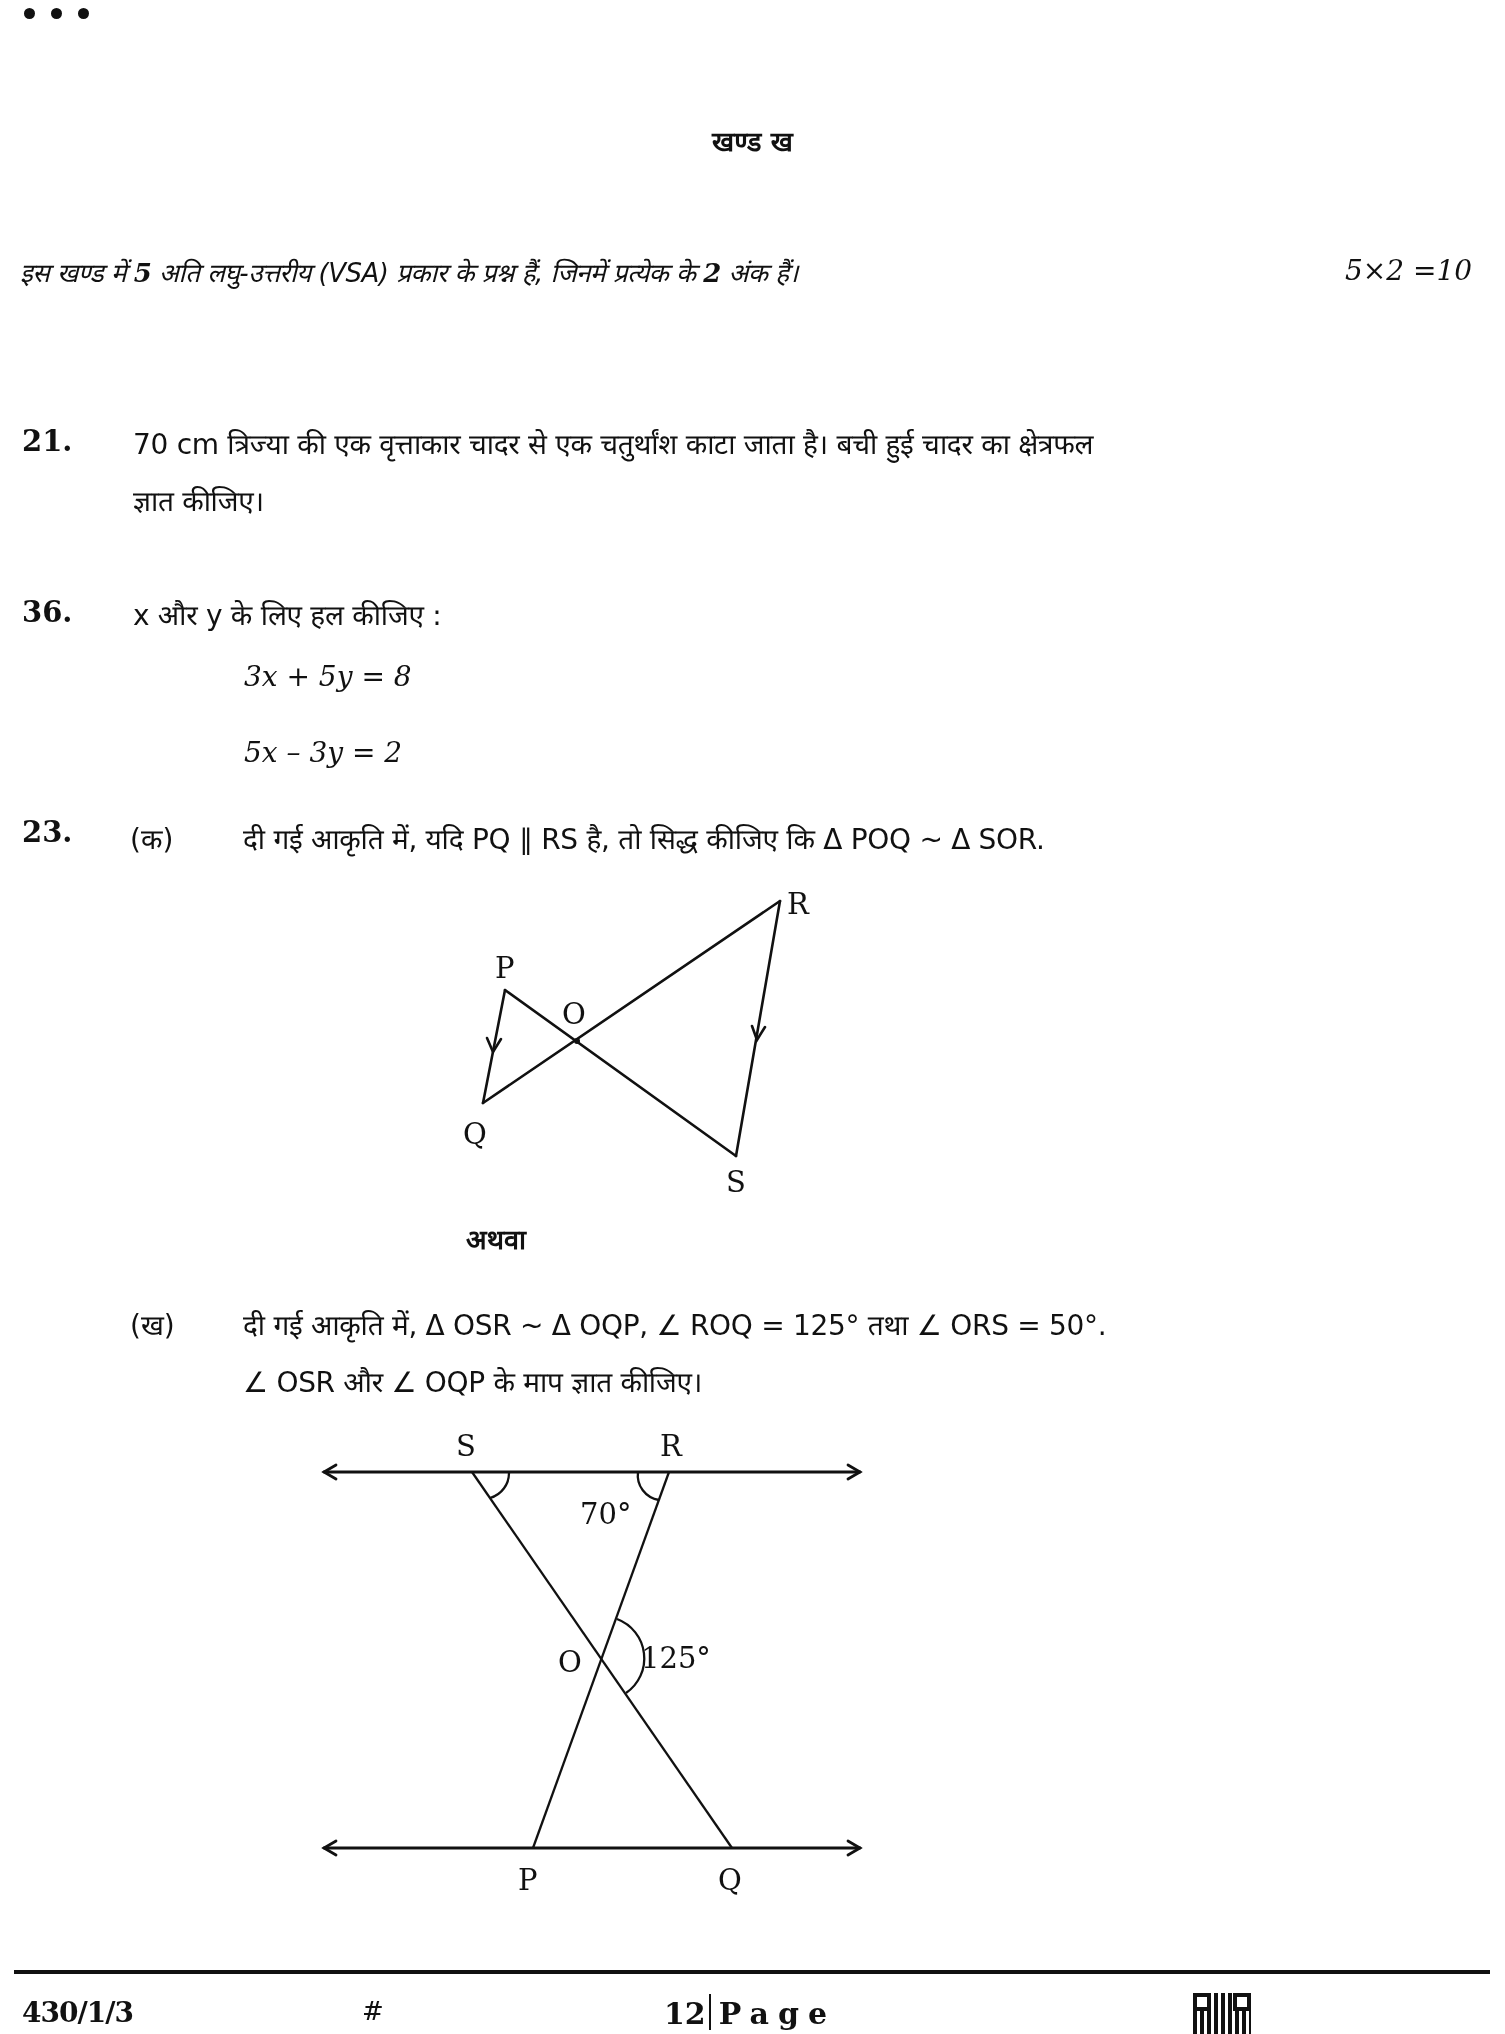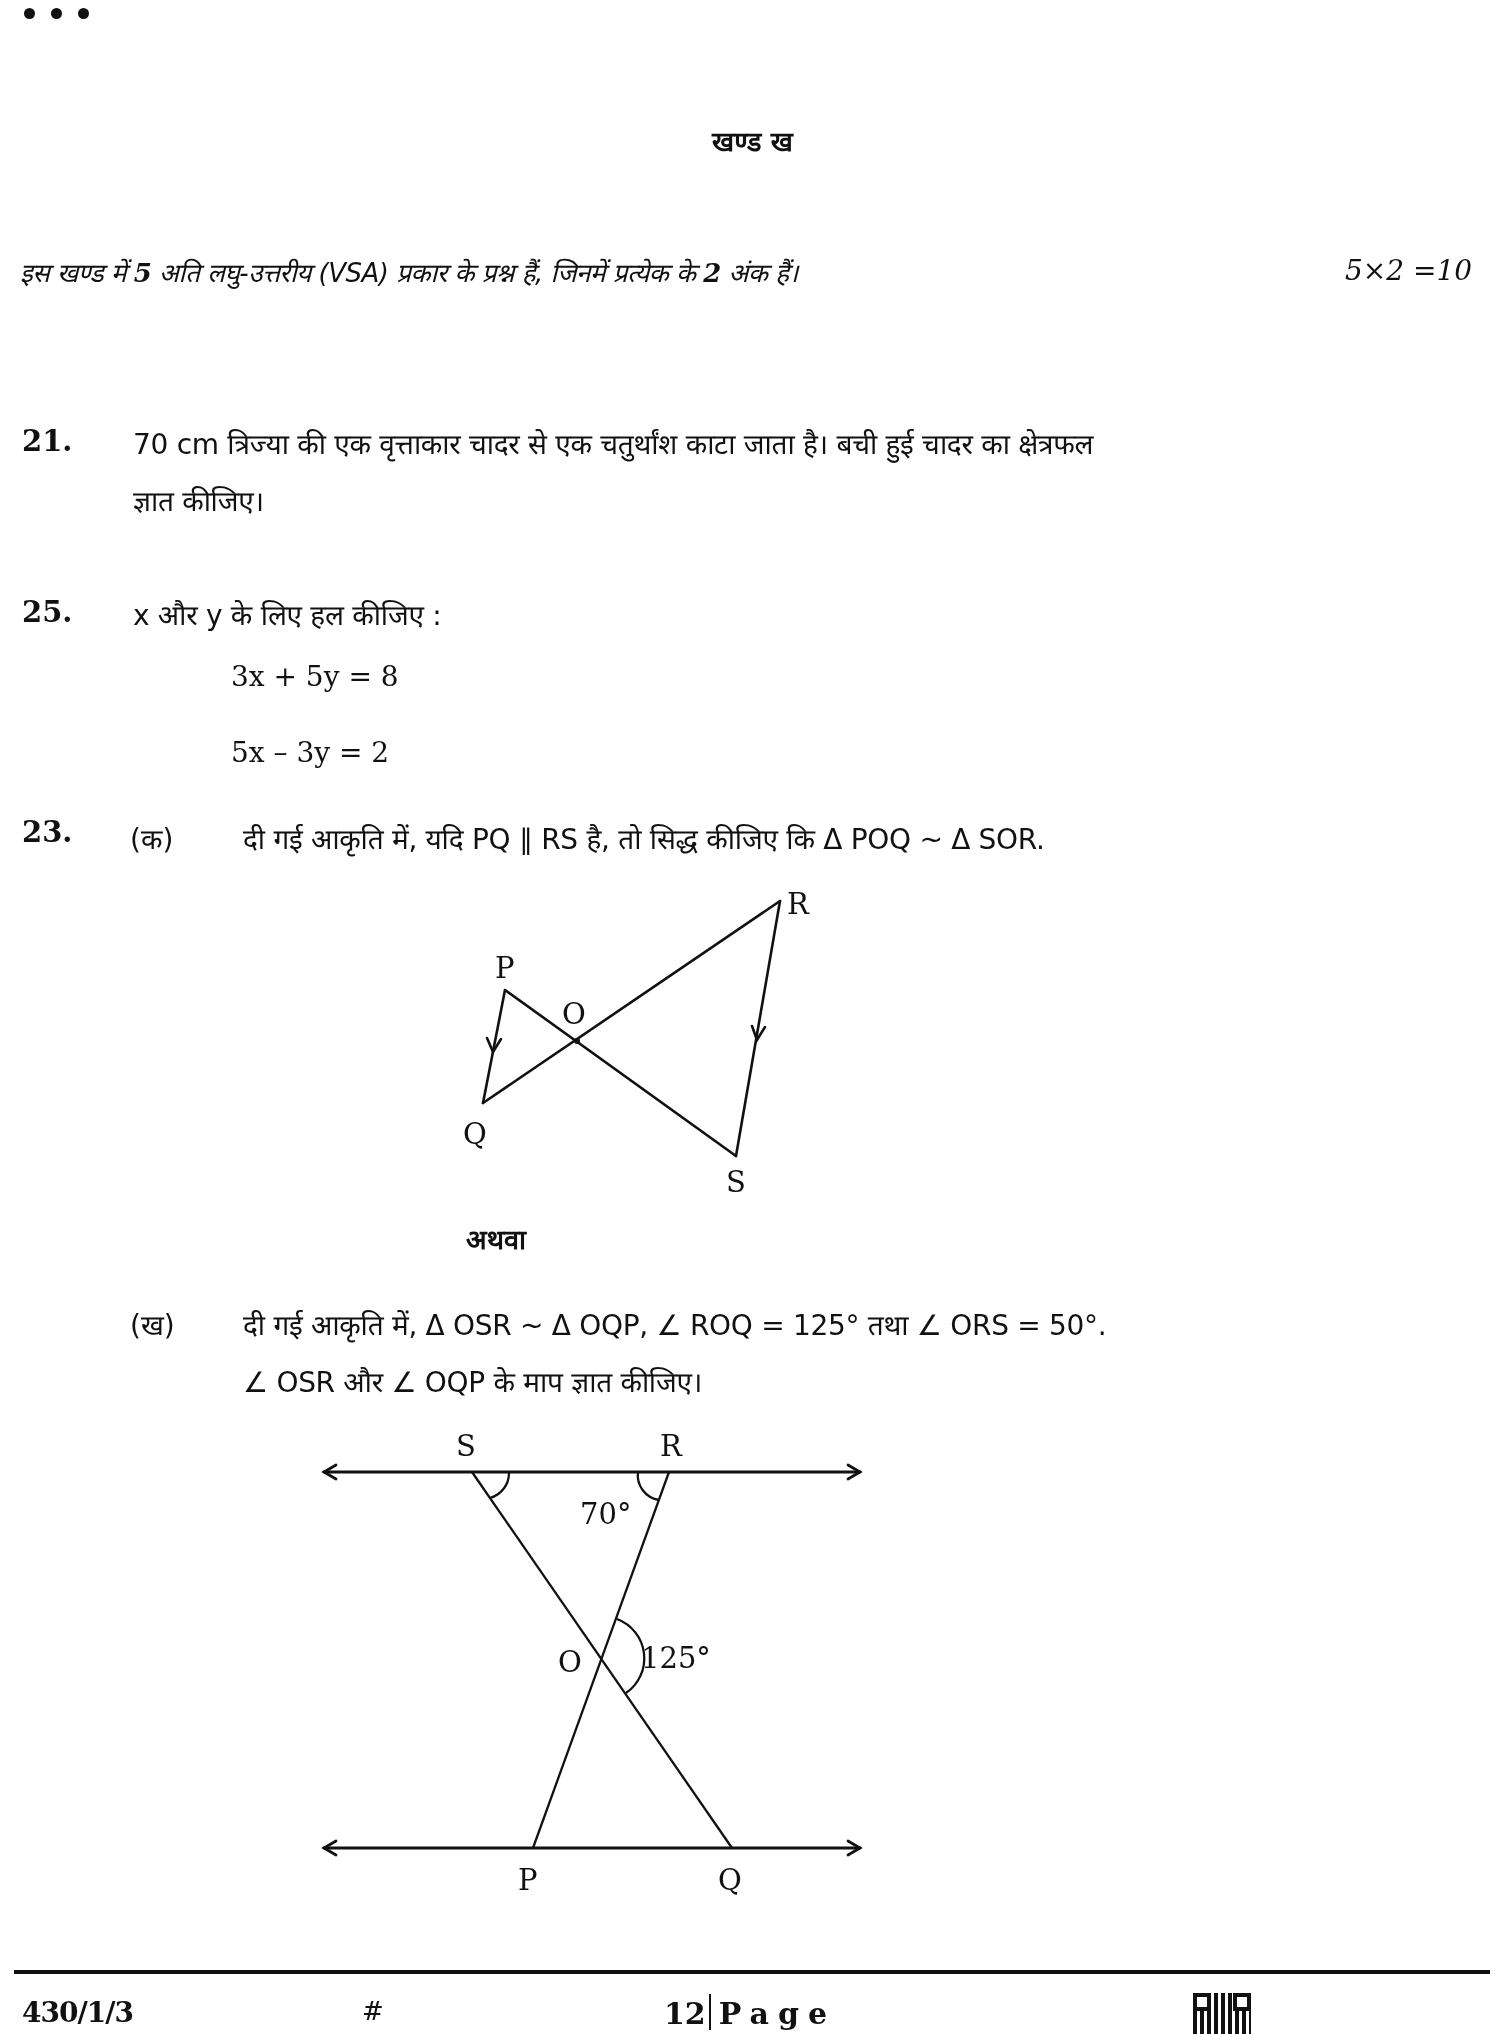--- a/index.html
+++ b/index.html
@@ -21,21 +21,21 @@
   }
   .instr b { font-family: "DejaVu Serif", serif; }
   .marks {
     left: 1345px; top: 254px; font-style: italic; font-size: 28px;
     font-family: "DejaVu Serif", serif;
   }
   .qnum { font-weight: bold; font-size: 29px; left: 22px; }
   .qtext {
     font-family: "DejaVu Sans", sans-serif; font-size: 28px; letter-spacing: -0.3px;
   }
-  .eq { font-size: 28px; left: 231px; }
+  .eq { font-size: 28px; left: 244px; font-style: italic; }
   .sub { font-family: "DejaVu Sans", sans-serif; font-size: 28px; left: 130px; }
   .or-label {
     left: 466px; top: 1220px; font-family: "DejaVu Sans", sans-serif;
     font-weight: bold; font-size: 27px;
   }
   svg.fig { position: absolute; left: 0; top: 0; overflow: visible; }
   .flabel { font-family: "DejaVu Serif", "Liberation Serif", serif; font-size: 29px; fill: #111; }
   .footer-rule { position: absolute; left: 14px; top: 1970px; width: 1476px; height: 4px; background: #111; }
   .footer-code { left: 22px; top: 1996px; font-weight: bold; font-size: 28px; letter-spacing: -1px; }
   .footer-hash { left: 362px; top: 1996px; font-size: 26px; }
@@ -65,21 +65,21 @@
 
 <div class="abs section-title">खण्ड ख</div>
 
 <div class="abs instr"><span>इस खण्ड में </span><b>5</b><span> अति लघु-उत्तरीय (VSA) प्रकार के प्रश्न हैं, जिनमें प्रत्येक के </span><b>2</b><span> अंक हैं।</span></div>
 <div class="abs marks">5×2 =10</div>
 
 <div class="abs qnum" style="top:424px;">21.</div>
 <div class="abs qtext" style="left:133px; top:424px;">70 cm त्रिज्या की एक वृत्ताकार चादर से एक चतुर्थांश काटा जाता है। बची हुई चादर का क्षेत्रफल</div>
 <div class="abs qtext" style="left:133px; top:481px;">ज्ञात कीजिए।</div>
 
-<div class="abs qnum" style="top:595px;">25.</div>
+<div class="abs qnum" style="top:595px;">36.</div>
 <div class="abs qtext" style="left:133px; top:595px;">x और y के लिए हल कीजिए :</div>
 <div class="abs eq" style="top:660px;">3x + 5y = 8</div>
 <div class="abs eq" style="top:712px;margin-top:24px;">5x – 3y = 2</div>
 
 <div class="abs qnum" style="top:815px;">23.</div>
 <div class="abs sub" style="top:819px;">(क)</div>
 <div class="abs qtext" style="left:243px; top:819px;">दी गई आकृति में, यदि PQ ∥ RS है, तो सिद्ध कीजिए कि Δ POQ ~ Δ SOR.</div>
 
 <svg class="fig" width="1505" height="2034">
   <g stroke="#111" stroke-width="2.6" fill="none" stroke-linecap="round">

